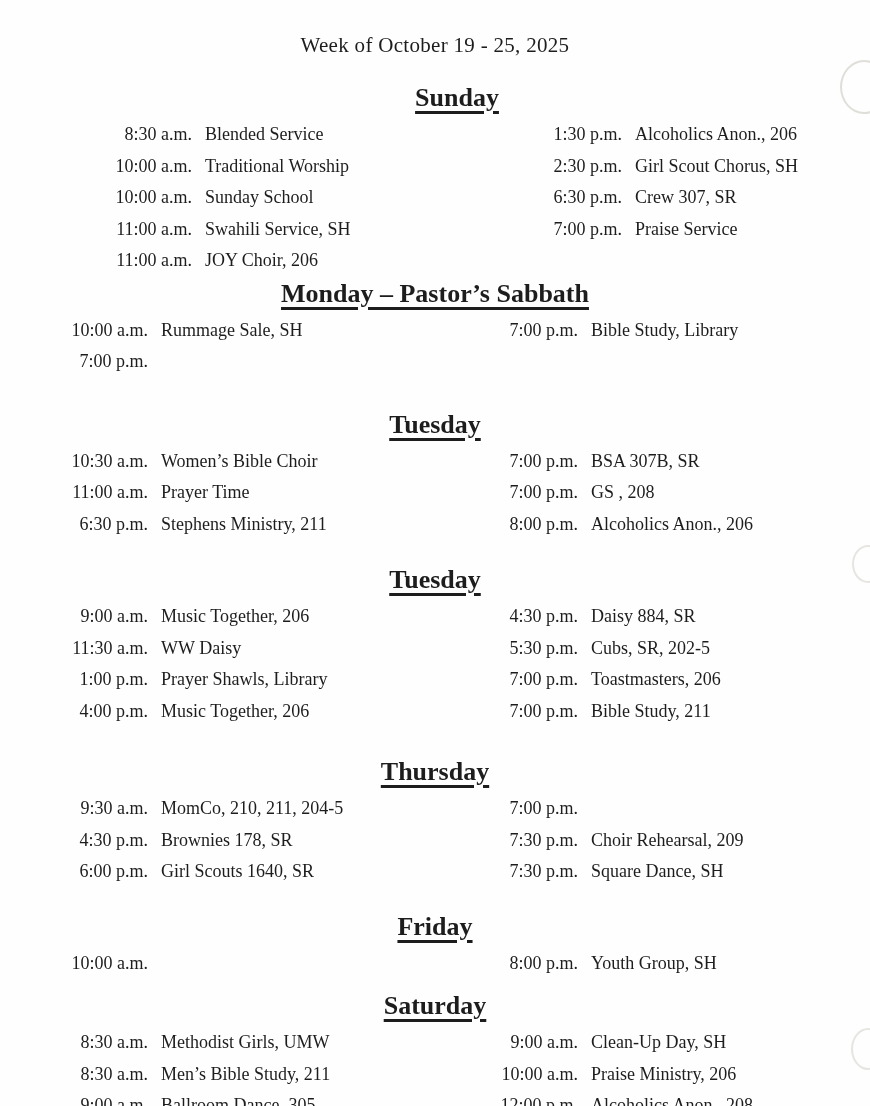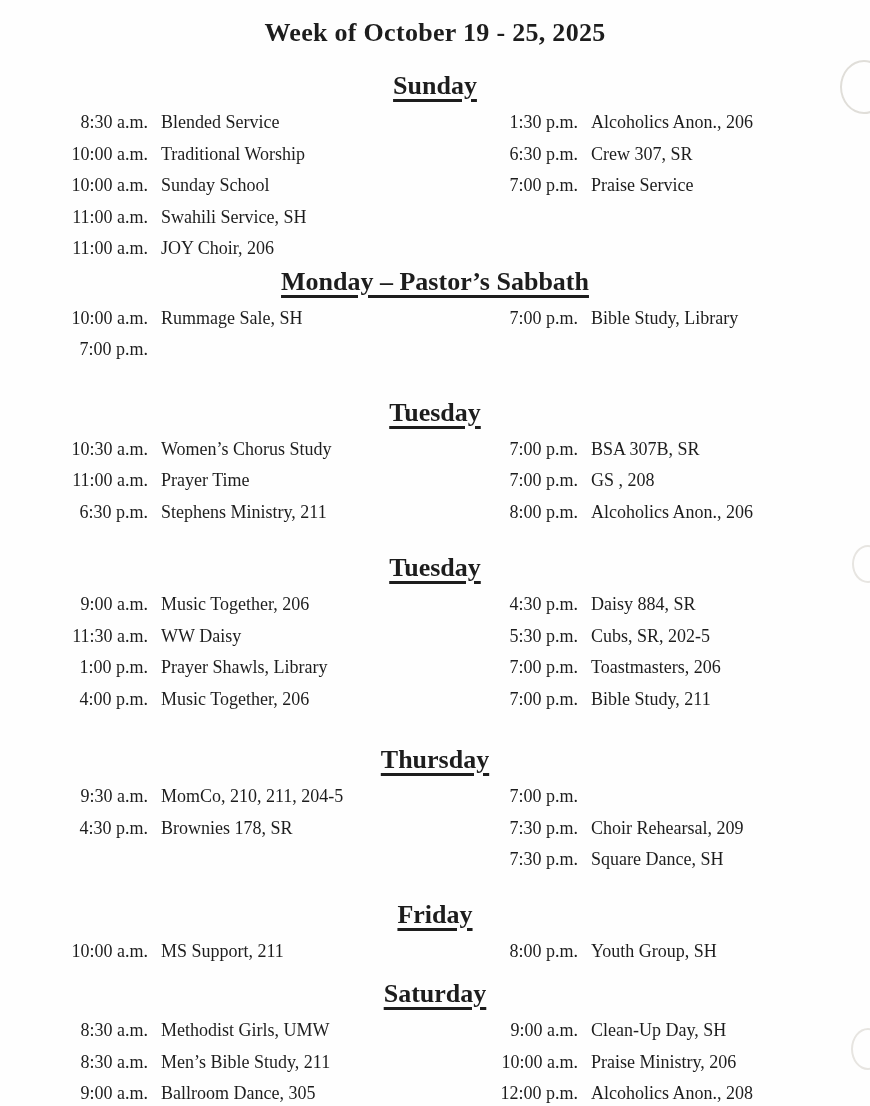--- a/index.html
+++ b/index.html
@@ -14,29 +14,29 @@
     position: relative;
     width: 870px;
     height: 1106px;
     background: #fefefe;
     font-family: "Liberation Serif", "DejaVu Serif", serif;
     color: #1d1d1d;
     box-sizing: border-box;
     padding-top: 16px;
   }
   .title {
-    margin: 0;
+    margin: 12px;
     text-align: center;
-    font-size: 26px;
-    font-weight: bold;
+    font-size: 21px;
+    font-weight: normal;
     letter-spacing: 0.3px;
     line-height: 34px;
   }
   .day { margin-top: 22px; }
-  .day:nth-child(1) { margin-top: 21px; }
+  .day:nth-child(1) { margin-top: 21px; margin-left: 44px; }
   .day:nth-child(2) { margin-top: 2px; }
   .day:nth-child(3) { margin-top: 32px; }
   .day:nth-child(4) { margin-top: 25px; }
   .day:nth-child(5) { margin-top: 30px; }
   .day:nth-child(6) { margin-top: 24px; }
   .day:nth-child(7) { margin-top: 12px; }
   .day-heading {
     margin: 0 0 6px 0;
     text-align: center;
     font-size: 26px;
@@ -107,20 +107,24 @@
     <span class="time">11:00 a.m.</span>
     <span class="name">JOY Choir, 206</span>
   </div>
 </div>
       <div class="col col-right">
   <div class="event">
     <span class="time">1:30 p.m.</span>
     <span class="name">Alcoholics Anon., 206</span>
   </div>
 
+  <div class="event">
+    <span class="time">2:30 p.m.</span>
+    <span class="name">Girl Scout Chorus, SH</span>
+  </div>
 
   <div class="event">
     <span class="time">6:30 p.m.</span>
     <span class="name">Crew 307, SR</span>
   </div>
 
   <div class="event">
     <span class="time">7:00 p.m.</span>
     <span class="name">Praise Service</span>
   </div>
@@ -149,21 +153,21 @@
 </div>
     </div>
   </section>
 
   <section class="day">
     <h2 class="day-heading">Tuesday</h2>
     <div class="cols">
       <div class="col col-left">
   <div class="event">
     <span class="time">10:30 a.m.</span>
-    <span class="name">Women’s Chorus Study</span>
+    <span class="name">Women’s Bible Choir</span>
   </div>
 
   <div class="event">
     <span class="time">11:00 a.m.</span>
     <span class="name">Prayer Time</span>
   </div>
 
   <div class="event">
     <span class="time">6:30 p.m.</span>
     <span class="name">Stephens Ministry, 211</span>
@@ -243,20 +247,24 @@
   <div class="event">
     <span class="time">9:30 a.m.</span>
     <span class="name">MomCo, 210, 211, 204-5</span>
   </div>
 
   <div class="event">
     <span class="time">4:30 p.m.</span>
     <span class="name">Brownies 178, SR</span>
   </div>
 
+  <div class="event">
+    <span class="time">6:00 p.m.</span>
+    <span class="name">Girl Scouts 1640, SR</span>
+  </div>
 </div>
       <div class="col col-right">
   <div class="event">
     <span class="time">7:00 p.m.</span>
   </div>
 
   <div class="event">
     <span class="time">7:30 p.m.</span>
     <span class="name">Choir Rehearsal, 209</span>
   </div>
@@ -268,21 +276,20 @@
 </div>
     </div>
   </section>
 
   <section class="day">
     <h2 class="day-heading">Friday</h2>
     <div class="cols">
       <div class="col col-left">
   <div class="event">
     <span class="time">10:00 a.m.</span>
-    <span class="name">MS Support, 211</span>
   </div>
 </div>
       <div class="col col-right">
   <div class="event">
     <span class="time">8:00 p.m.</span>
     <span class="name">Youth Group, SH</span>
   </div>
 </div>
     </div>
   </section>

